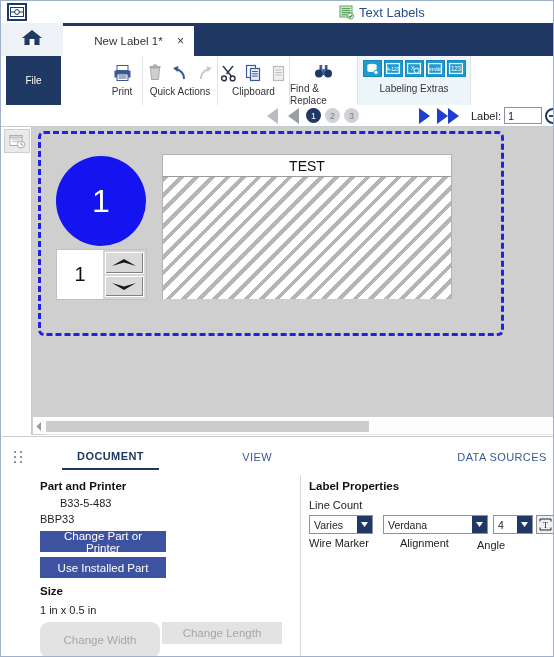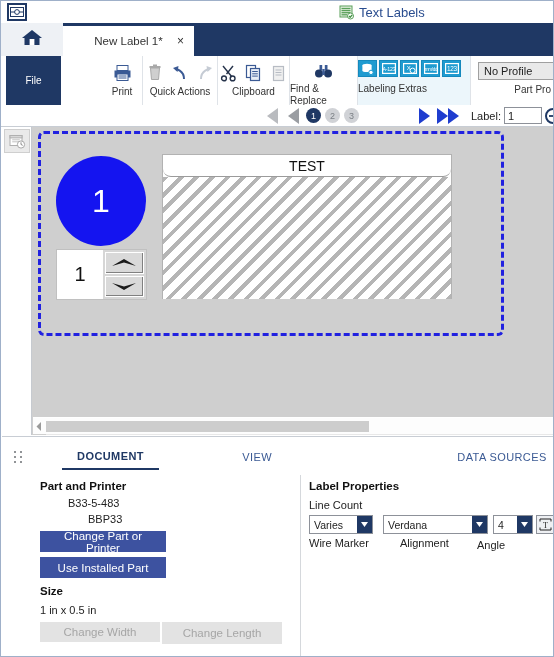--- a/index.html
+++ b/index.html
@@ -73,21 +73,21 @@
     border-right:1px solid #dfe3e8;
   }
   .rgroup .icons { display:flex; align-items:center; justify-content:center; gap:3px; height:30px; padding-top:3px;}
   .rgroup .glabel { font-size:10px; color:#333; line-height:12px; }
   .ricon { width:22px; height:24px; display:flex; align-items:center; justify-content:center;}
   .ricon svg { display:block; }
 
   .extras-group {
     position:absolute; left:357px; top:0px; width:113px; height:49px;
     background:#ecf6fb; border-right:1px solid #dfe3e8;
-    display:flex; flex-direction:column; align-items:flex-start;
+    display:flex; flex-direction:column; align-items:center;
   }
   .extras-icons { display:flex; gap:2px; padding-top:4px; }
   .ex-ic { width:19px; height:17px; background:#1f9bd0; border:1px solid #1589bd;
            display:flex; align-items:center; justify-content:center; color:#fff;
            font-size:6px; letter-spacing:-0.3px; }
   .extras-label { font-size:10px; color:#333; margin-top:6px; }
 
   .profile-group {
     position:absolute; left:471px; top:0px; width:83px; height:49px;
     background:#ffffff;
@@ -159,21 +159,21 @@
   }
   .spin-btns { width:44px; display:flex; flex-direction:column; gap:2px; padding:2px; }
   .spin-b { flex:1; background:#d9d9d9; border:1px solid #fff; box-shadow: inset -1px -1px 0 #808080;
             display:flex; align-items:center; justify-content:center; }
   .text-block {
     position:absolute; left:121px; top:20px; width:290px; height:145px;
     background:#ffffff; border:1px solid #b2b2b2;
   }
   .text-title {
     height:22px; background:#ffffff; display:flex; align-items:center; justify-content:center;
-    font-size:14px; color:#111; border-bottom:1px solid #9b9b9b;border-radius:8px;
+    font-size:14px; color:#111; border-bottom:1px solid #9b9b9b;
   }
   .hatch {
     height:122px;
     background-image: repeating-linear-gradient(-45deg,
         #b5b5b5 0px, #b5b5b5 4px, #ffffff 4px, #ffffff 11px);
   }
 
   
   .hscroll {
     position:absolute; left:31px; top:290px; width:521px; height:17px;
@@ -388,26 +388,20 @@
         <span class="ex-ic">
           <svg width="14" height="11" viewBox="0 0 14 11">
             <rect x="0.6" y="0.6" width="12.8" height="9.8" fill="none" stroke="#ffffff" stroke-width="1.2"></rect>
             <text x="7" y="8" font-size="6.4" fill="#ffffff" text-anchor="middle" font-family="Liberation Sans, sans-serif">123</text>
           </svg>
         </span>
       </div>
       <div class="extras-label">Labeling Extras</div>
     </div>
 
-    <div class="profile-group">
-      <div class="profile-box">
-        <span>No Profile</span>
-      </div>
-      <div class="profile-label">Part Pro</div>
-    </div>
   </div>
 
   <div class="navrow">
     <span class="nav-arrow" style="left:266px; border-top:8px solid transparent; border-bottom:8px solid transparent; border-right:11px solid #b9bbbf;"></span>
     <span class="nav-arrow" style="left:287px; border-top:8px solid transparent; border-bottom:8px solid transparent; border-right:11px solid #9a9da2;"></span>
 
     <span class="pagedot active" style="left:305px;">1</span>
     <span class="pagedot inactive" style="left:324px;">2</span>
     <span class="pagedot inactive" style="left:343px;">3</span>
 
@@ -502,30 +496,30 @@
         <span>VIEW</span>
       </div>
       <div class="btab" style="left:420px; width:100px;">
         <span>DATA SOURCES</span>
       </div>
     </div>
 
     <div class="panel-split"></div>
 
     <div style="position:absolute; left:38px; top:43px;" class="sec-head">Part and Printer</div>
-    <div style="position:absolute; left:56px; top:60px;padding-left:10px;" class="sec-txt">B33-5-483</div>
-    <div style="position:absolute; left:38px; top:76px;margin-left:48px;" class="sec-txt">BBP33</div>
+    <div style="position:absolute; left:48px; top:60px;padding-left:10px;" class="sec-txt">B33-5-483</div>
+    <div style="position:absolute; left:38px; top:76px;" class="sec-txt">BBP33</div>
 
     <button class="blue-btn" style="position:absolute; left:38px; top:94px; width:126px; height:21px;">Change Part or Printer</button>
     <button class="blue-btn" style="position:absolute; left:38px; top:120px; width:126px; height:21px;">Use Installed Part</button>
 
     <div style="position:absolute; left:38px; top:148px;" class="sec-head">Size</div>
     <div style="position:absolute; left:38px; top:167px;" class="sec-txt">1 in x 0.5 in</div>
 
-    <button class="gray-btn" style="position:absolute; left:38px; top:185px; width:120px; height:20px;">Change Width</button>
+    <button class="gray-btn" style="position:absolute; left:38px; top:185px; width:120px; height:36px;border-radius:9px;">Change Width</button>
     <button class="gray-btn" style="position:absolute; left:160px; top:185px; width:120px; height:22px;">Change Length</button>
 
     <div style="position:absolute; left:307px; top:43px;" class="sec-head">Label Properties</div>
 
     <div style="position:absolute; left:307px; top:62px;" class="fldlab">Line Count</div>
 
     <div class="dd" style="position:absolute; left:307px; top:78px; width:64px;">
       <span class="dv">Varies</span>
       <span class="da">
         <svg width="7" height="5" viewBox="0 0 7 5">

